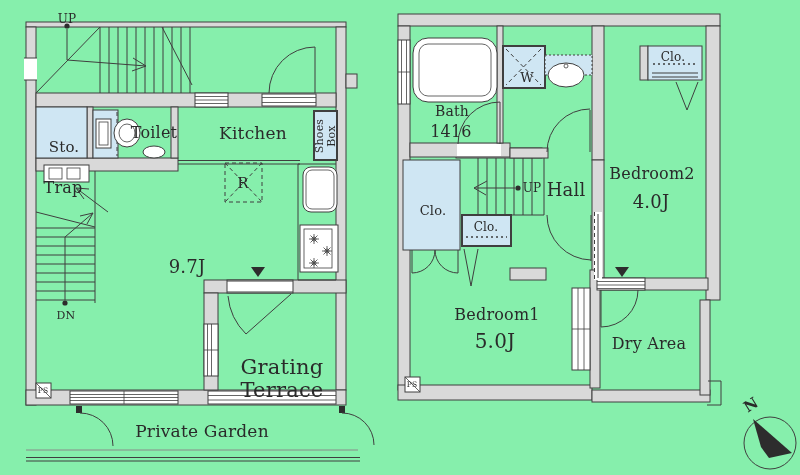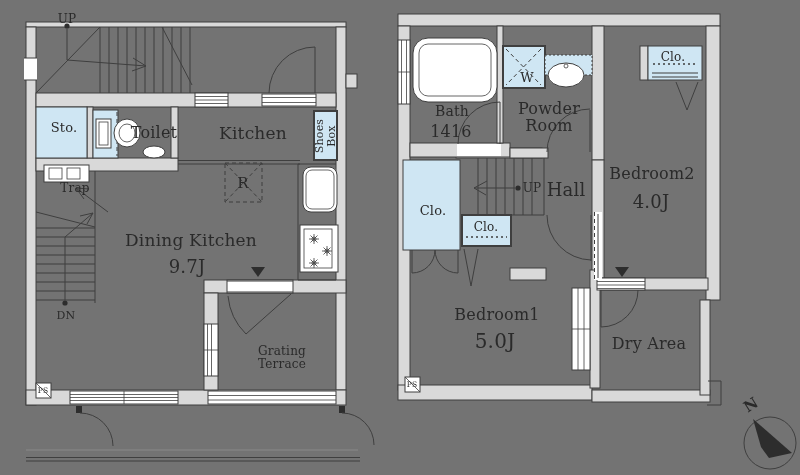--- a/index.html
+++ b/index.html
@@ -1,16 +1,16 @@
 <!DOCTYPE html>
 <html style="--wall: #d9d9d9; --closet: #cfe6f3; --line: #3f3f3f; --text: #2a2a2a; --marker: #2d2d2d;"><head>
 <meta charset="utf-8">
 <style>
   html,body{margin:0;padding:0;background:#fff;}
-  .stage{position:relative;width:800px;height:475px;background:#737373;overflow:hidden;
+  .stage{position:relative;width:800px;height:475px;background:#86efac;overflow:hidden;
          font-family:"DejaVu Serif","Liberation Serif",serif;color:var(--text,#2a2a2a);}
   .stage svg{position:absolute;left:0;top:0;}
   .lbl{position:absolute;transform:translate(-50%,-50%);white-space:nowrap;letter-spacing:.2px;line-height:1.08;}
   .wrap{white-space:normal;text-align:center;}
   .rot90{transform:translate(-50%,-50%) rotate(-90deg);}
   .rotN{transform:translate(-50%,-50%) rotate(-32deg);font-weight:bold;}
   
   .w{fill:var(--wall,#d9d9d9);stroke:var(--line,#3f3f3f);stroke-width:1;}
   .wh{fill:#fff;stroke:var(--line,#3f3f3f);stroke-width:1;}
   .bl{fill:var(--closet,#cfe6f3);stroke:var(--line,#3f3f3f);stroke-width:1;}
@@ -339,36 +339,35 @@
     <polygon class="blk" points="615,267 629,267 622,277"></polygon>
   </g>
 
   <g>
     <circle class="ln" cx="770" cy="443" r="26" stroke-width="1.4"></circle>
     <polygon class="blk" points="753,419 792,453 769,458 761,447"></polygon>
   </g>
 </svg>
 
 <div class="lbl" style="left:67px;top:19px;font-size:12px">UP</div>
-<div class="lbl" style="left:64px;top:128px;font-size:13px">Sto.</div>
+<div class="lbl" style="left:64px;top:147px;font-size:15px">Sto.</div>
 <div class="lbl" style="left:154px;top:133px;font-size:16px">Toilet</div>
 <div class="lbl" style="left:253px;top:133px;font-size:17px">Kitchen</div>
 <div class="lbl wrap rot90" style="left:326px;top:136px;width:46px;font-size:11px">Shoes Box</div>
-<div class="lbl" style="left:75px;top:188px;font-size:12px">Trap</div>
+<div class="lbl" style="left:63px;top:188px;font-size:16px">Trap</div>
 <div class="lbl" style="left:243px;top:183px;font-size:15px">R</div>
-<div class="lbl" style="left:191px;top:240px;font-size:17px">Dining Kitchen</div>
 <div class="lbl" style="left:187px;top:267px;font-size:18px">9.7J</div>
 <div class="lbl" style="left:66px;top:316px;font-size:11px">DN</div>
 <div class="lbl" style="left:43px;top:391px;font-size:7.5px">PS</div>
-<div class="lbl wrap" style="left:282px;top:358px;width:84px;font-size:12px">Grating Terrace</div>
+<div class="lbl wrap" style="left:282px;top:379px;width:84px;font-size:21px">Grating Terrace</div>
+<div class="lbl" style="left:202px;top:431px;font-size:17px">Private Garden</div>
 
 <div class="lbl" style="left:452px;top:112px;font-size:14px">Bath</div>
 <div class="lbl" style="left:451px;top:132px;font-size:16px">1416</div>
 <div class="lbl" style="left:527px;top:78px;font-size:13px">W</div>
-<div class="lbl wrap" style="left:549px;top:117px;width:84px;font-size:16px">Powder Room</div>
 <div class="lbl" style="left:673px;top:57px;font-size:12px">Clo.</div>
 <div class="lbl" style="left:433px;top:211px;font-size:13px">Clo.</div>
 <div class="lbl" style="left:486px;top:227px;font-size:12px">Clo.</div>
 <div class="lbl" style="left:566px;top:190px;font-size:18px">Hall</div>
 <div class="lbl" style="left:532px;top:188px;font-size:12px">UP</div>
 <div class="lbl" style="left:652px;top:174px;font-size:16px">Bedroom2</div>
 <div class="lbl" style="left:651px;top:202px;font-size:18px">4.0J</div>
 <div class="lbl" style="left:497px;top:315px;font-size:16px">Bedroom1</div>
 <div class="lbl" style="left:495px;top:342px;font-size:20px">5.0J</div>
 <div class="lbl" style="left:649px;top:344px;font-size:16px">Dry Area</div>

